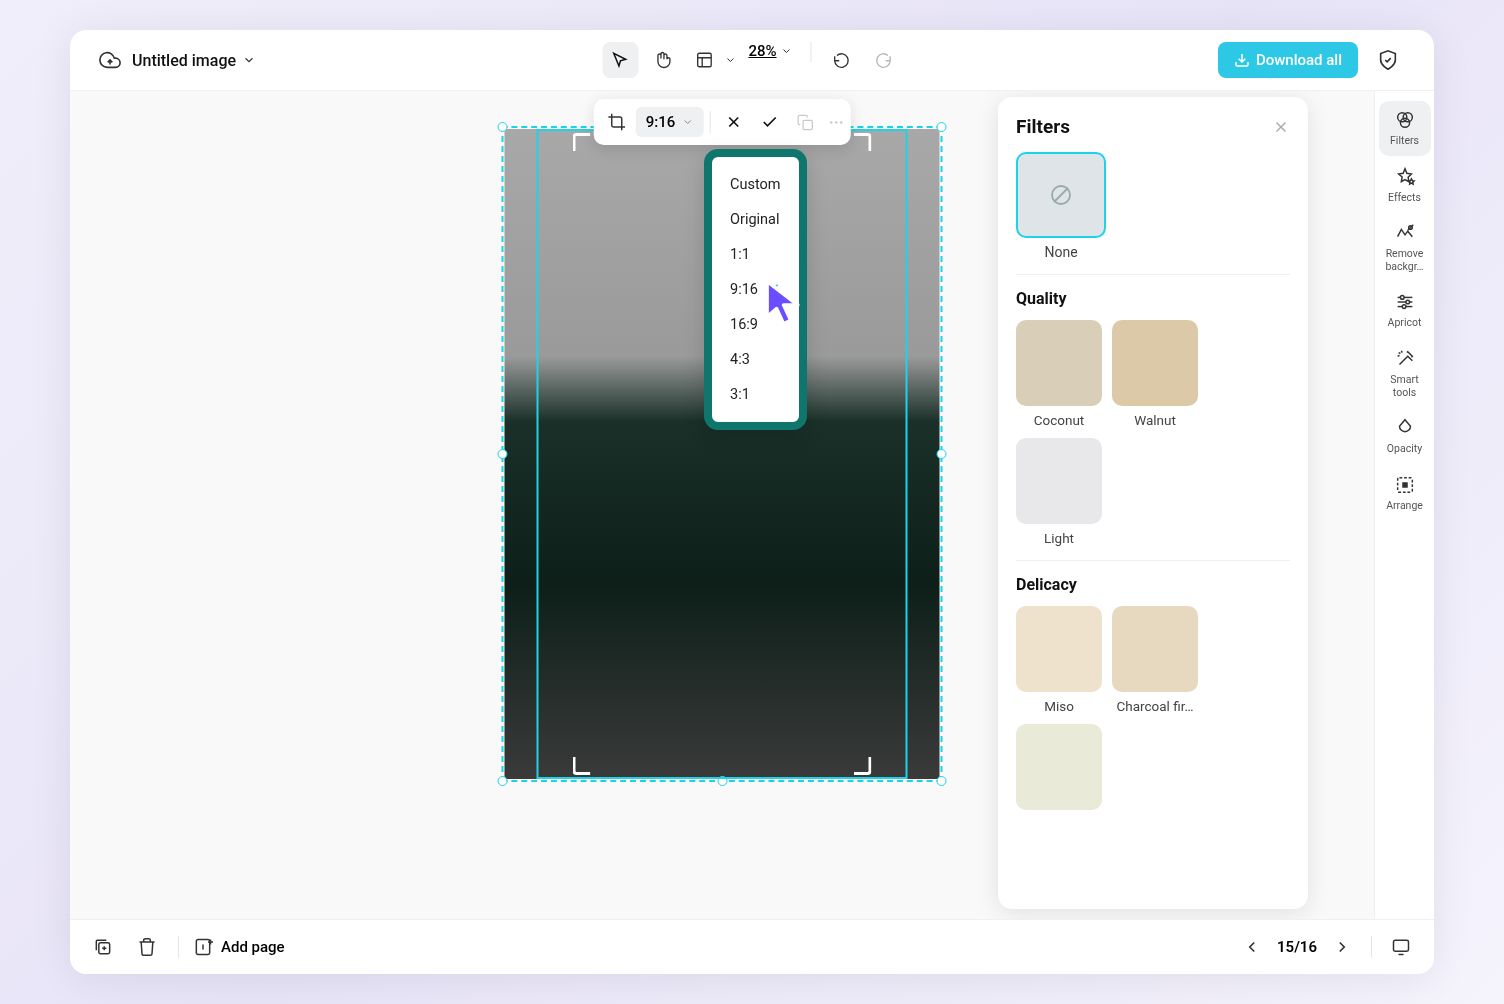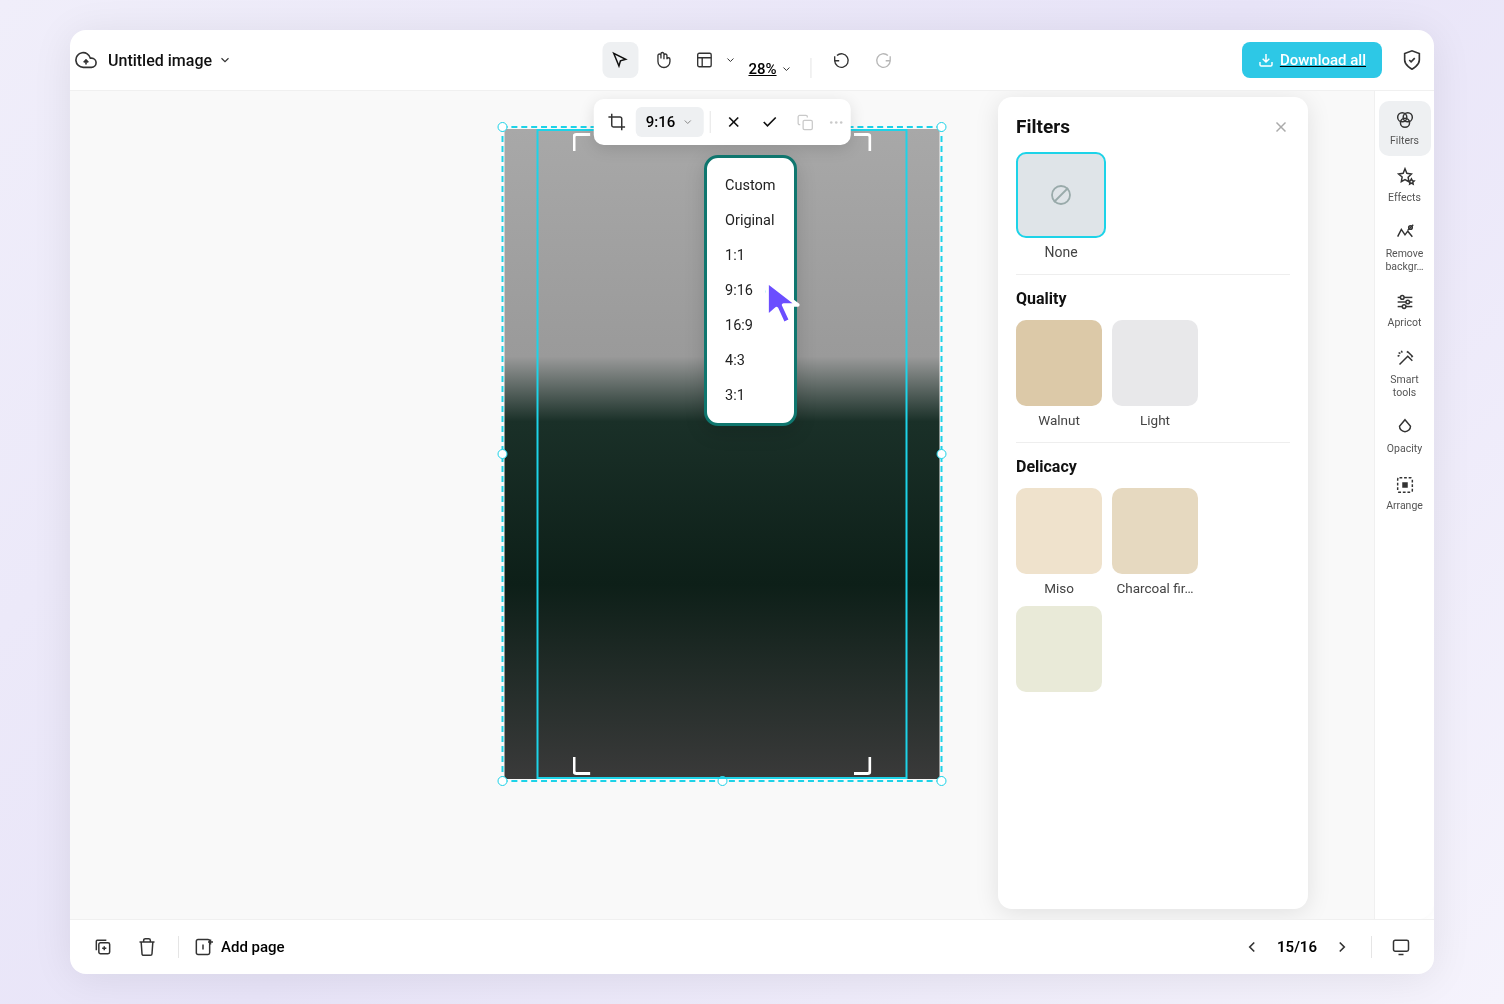--- a/index.html
+++ b/index.html
@@ -1,28 +1,28 @@
 <!DOCTYPE html>
 <html><head>
 <meta charset="utf-8">
 <style>
 * { margin:0; padding:0; box-sizing:border-box; font-family:-apple-system,BlinkMacSystemFont,"Segoe UI",Roboto,sans-serif; }
 body { background:linear-gradient(135deg,#f0eefa 0%,#e8e4f8 50%,#f5f3fc 100%); width:1504px; height:1004px; overflow:hidden; padding:30px 70px; }
 .app { background:#fff; border-radius:16px; width:100%; height:100%; box-shadow:0 4px 40px rgba(0,0,0,0.08); display:flex; flex-direction:column; overflow:hidden; position:relative; }
-.topbar { display:flex; align-items:center; padding:12px 4px; border-bottom:1px solid #f0f0f0; gap:28px; }
+.topbar { display:flex; align-items:center; padding:12px 28px; border-bottom:1px solid #f0f0f0; gap:28px; }
 .topbar-left { display:flex; align-items:center; gap:10px; }
 .cloud-icon { width:24px; height:24px; display:flex; align-items:center; justify-content:center; }
 .doc-title { display:flex; align-items:center; gap:6px; font-size:16px; font-weight:500; color:#111; cursor:pointer; }
-.topbar-center { position:absolute; left:50%; transform:translateX(-50%); display:flex; align-items:flex-end; gap:6px;text-decoration:underline; }
+.topbar-center { position:absolute; left:50%; transform:translateX(-50%); display:flex; align-items:flex-start; gap:6px;text-decoration:underline; }
 .tool-btn { width:36px; height:36px; display:flex; align-items:center; justify-content:center; border-radius:8px; cursor:pointer; color:#333; }
 .tool-btn.active { background:#eef0f2; }
 .tool-group { display:flex; align-items:center; gap:2px; }
 .zoom { display:flex; align-items:center; gap:4px; font-size:15px; font-weight:500; padding:0 6px; cursor:pointer; }
 .divider { width:1px; height:20px; background:#e5e5e5; margin:0 6px; }
-.topbar-right { margin-left:auto; display:flex; align-items:center; gap:12px;text-decoration:underline; }
+.topbar-right { margin-left:auto; display:flex; align-items:center; gap:12px; }
 .download-btn { background:#2dc8e6; color:#fff; border:none; padding:9px 16px; border-radius:8px; font-size:15px; font-weight:500; display:flex; align-items:center; gap:6px; cursor:pointer; }
 .shield-btn { width:36px; height:36px; display:flex; align-items:center; justify-content:center; cursor:pointer; }
 
 .main { flex:1; display:flex; position:relative; overflow:hidden; }
 .canvas-area { flex:1; position:relative; background:#f9f9f9; }
 .page-label { position:absolute; top:18px; left:50%; transform:translateX(-50%); color:#b8b8b8; font-size:14px; }
 
 .crop-frame { position:absolute; top:38px; left:50%; transform:translateX(-50%); width:435px; height:650px; }
 .crop-img { position:absolute; inset:0; background:linear-gradient(180deg,#a8a8a8 0%,#9a9a9a 35%,#1a3028 45%,#0d1f18 70%,#3a3a3a 100%); border-radius:2px; }
 .crop-outer { position:absolute; inset:-3px; border:2px dashed #1dd3e8; }
@@ -36,21 +36,21 @@
 .c-tr{top:2px;right:34px;border-left:none;border-bottom:none;border-radius:0 4px 0 0}
 .c-bl{bottom:2px;left:34px;border-right:none;border-top:none;border-radius:0 0 0 4px}
 .c-br{bottom:2px;right:34px;border-left:none;border-top:none;border-radius:0 0 4px 0}
 
 .crop-toolbar { position:absolute; top:8px; left:50%; transform:translateX(-50%); background:#fff; border-radius:10px; box-shadow:0 4px 16px rgba(0,0,0,0.12); display:flex; align-items:center; padding:6px; gap:2px; z-index:5; }
 .crop-tb-btn { width:34px; height:34px; display:flex; align-items:center; justify-content:center; border-radius:6px; cursor:pointer; }
 .ratio-select { background:#eef0f2; padding:6px 10px; border-radius:6px; display:flex; align-items:center; gap:6px; font-size:15px; font-weight:500; cursor:pointer; }
 .crop-tb-divider { width:1px; height:22px; background:#e5e5e5; margin:0 4px; }
 .ctx-icons { display:flex; gap:14px; margin-left:8px; opacity:0.35; }
 
-.ratio-dropdown { position:absolute; top:64px; left:50%; transform:translateX(-18px); background:#fff; border:3px solid #0f766e; border-radius:14px; padding:10px 0; min-width:92px; z-index:10; box-shadow:0 6px 20px rgba(0,0,0,0.15); }
+.ratio-dropdown { position:absolute; top:58px; left:50%; transform:translateX(-18px); background:#fff; border:8px solid #0f766e; border-radius:14px; padding:10px 0; min-width:92px; z-index:10; box-shadow:0 6px 20px rgba(0,0,0,0.15); }
 .ratio-item { padding:9px 18px; font-size:14.5px; color:#222; cursor:pointer; display:flex; align-items:center; justify-content:space-between; gap:8px; }
 .check { color:#1dd3e8; font-weight:bold; }
 
 .cursor-arrow { position:absolute; top:188px; left:50%; transform:translateX(40px); z-index:15; }
 
 .right-rail { width:60px; background:#fff; border-left:1px solid #f0f0f0; display:flex; flex-direction:column; align-items:center; padding:10px 0; gap:2px; border-radius:0 0 16px 0; box-shadow:-2px 0 8px rgba(0,0,0,0.04); }
 .rail-item { width:52px; padding:8px 2px; display:flex; flex-direction:column; align-items:center; gap:4px; border-radius:10px; cursor:pointer; }
 .rail-item.active { background:#eef0f2; }
 .rail-label { font-size:10.5px; color:#555; text-align:center; line-height:1.2; }
 
@@ -247,20 +247,24 @@
               <circle cx="12" cy="12" r="9"></circle>
               <line x1="5" y1="19" x2="19" y2="5"></line>
             </svg>
         </div>
         <div class="filter-caption">None</div>
         <hr class="hr">
         <div id="filter-sections">
             <div class="section-title">Quality</div>
             <div class="filter-grid">
               <div class="filter-card">
+                <div class="filter-thumb" style="background: rgb(217, 207, 184);"></div>
+                <div class="filter-name">Coconut</div>
+              </div>
+              <div class="filter-card">
                 <div class="filter-thumb" style="background: rgb(220, 201, 168);"></div>
                 <div class="filter-name">Walnut</div>
               </div>
               <div class="filter-card">
                 <div class="filter-thumb" style="background: rgb(232, 232, 234);"></div>
                 <div class="filter-name">Light</div>
               </div>
             </div>
             <hr class="hr">
             <div class="section-title">Delicacy</div>

